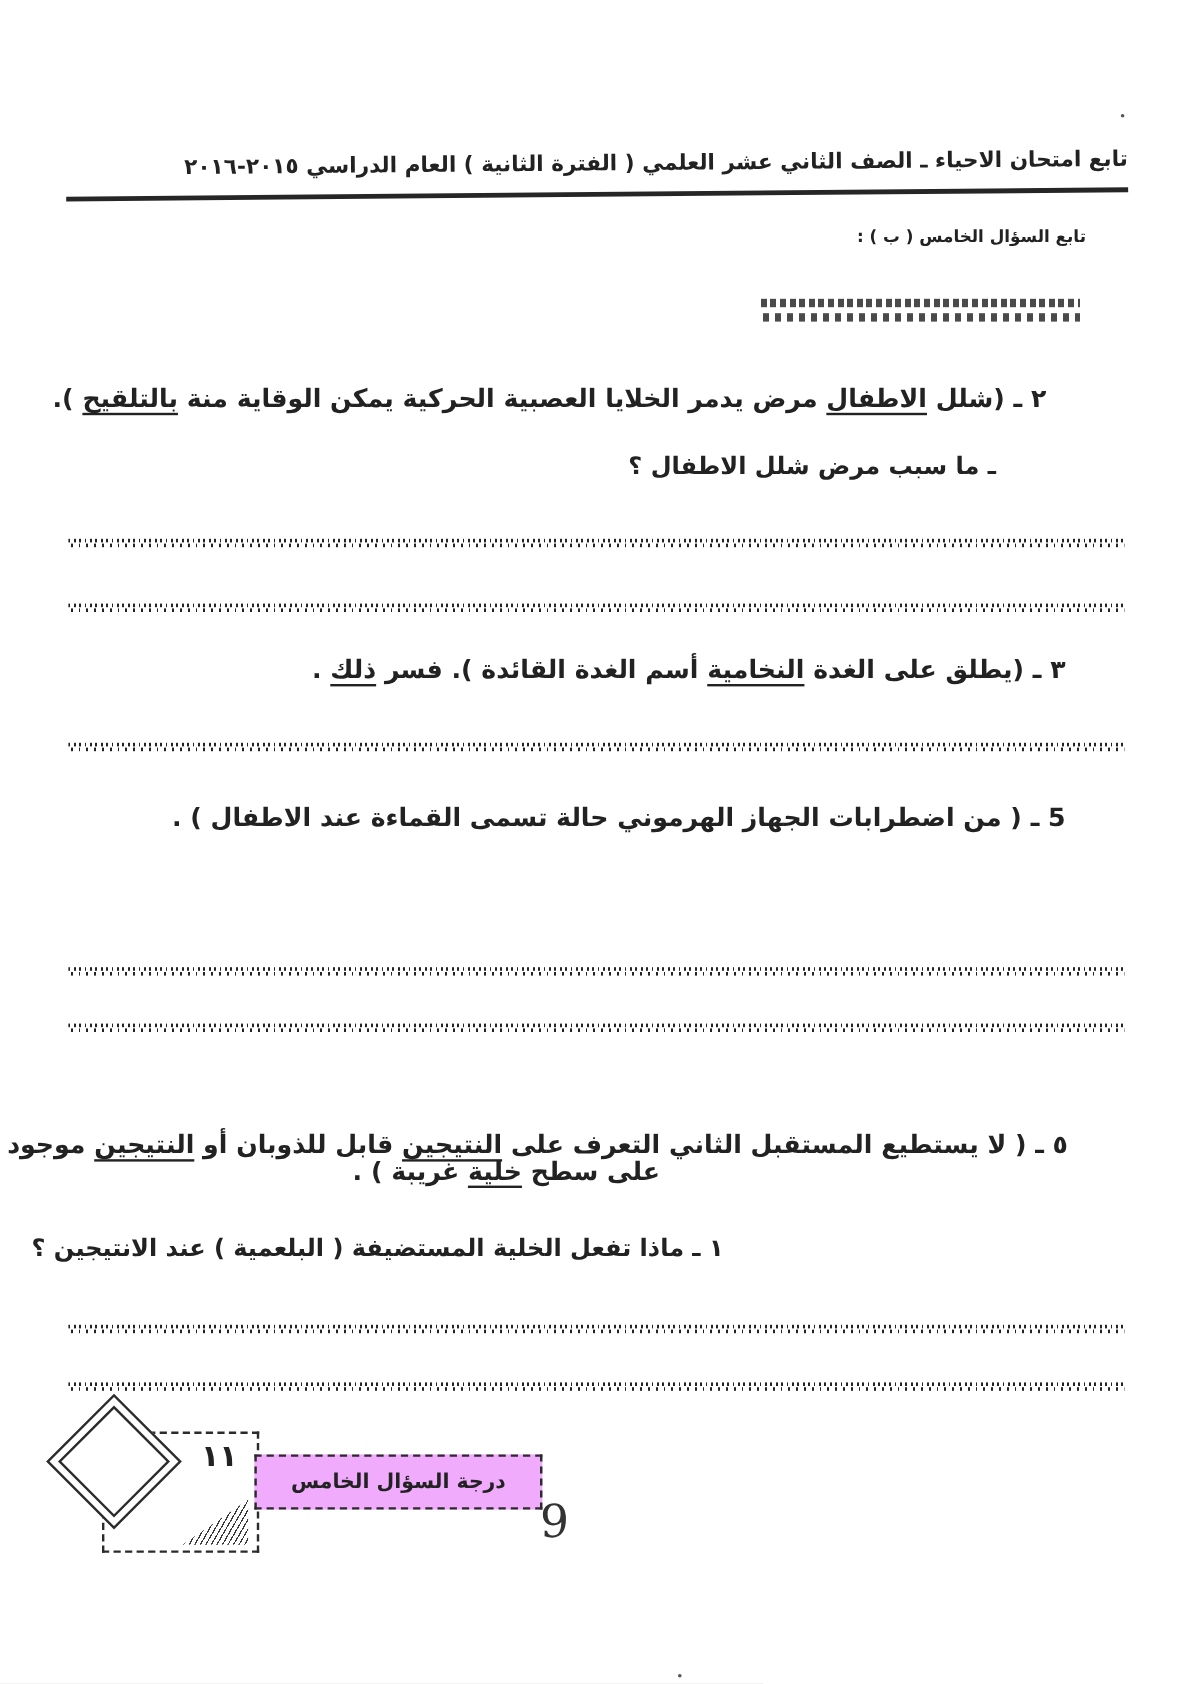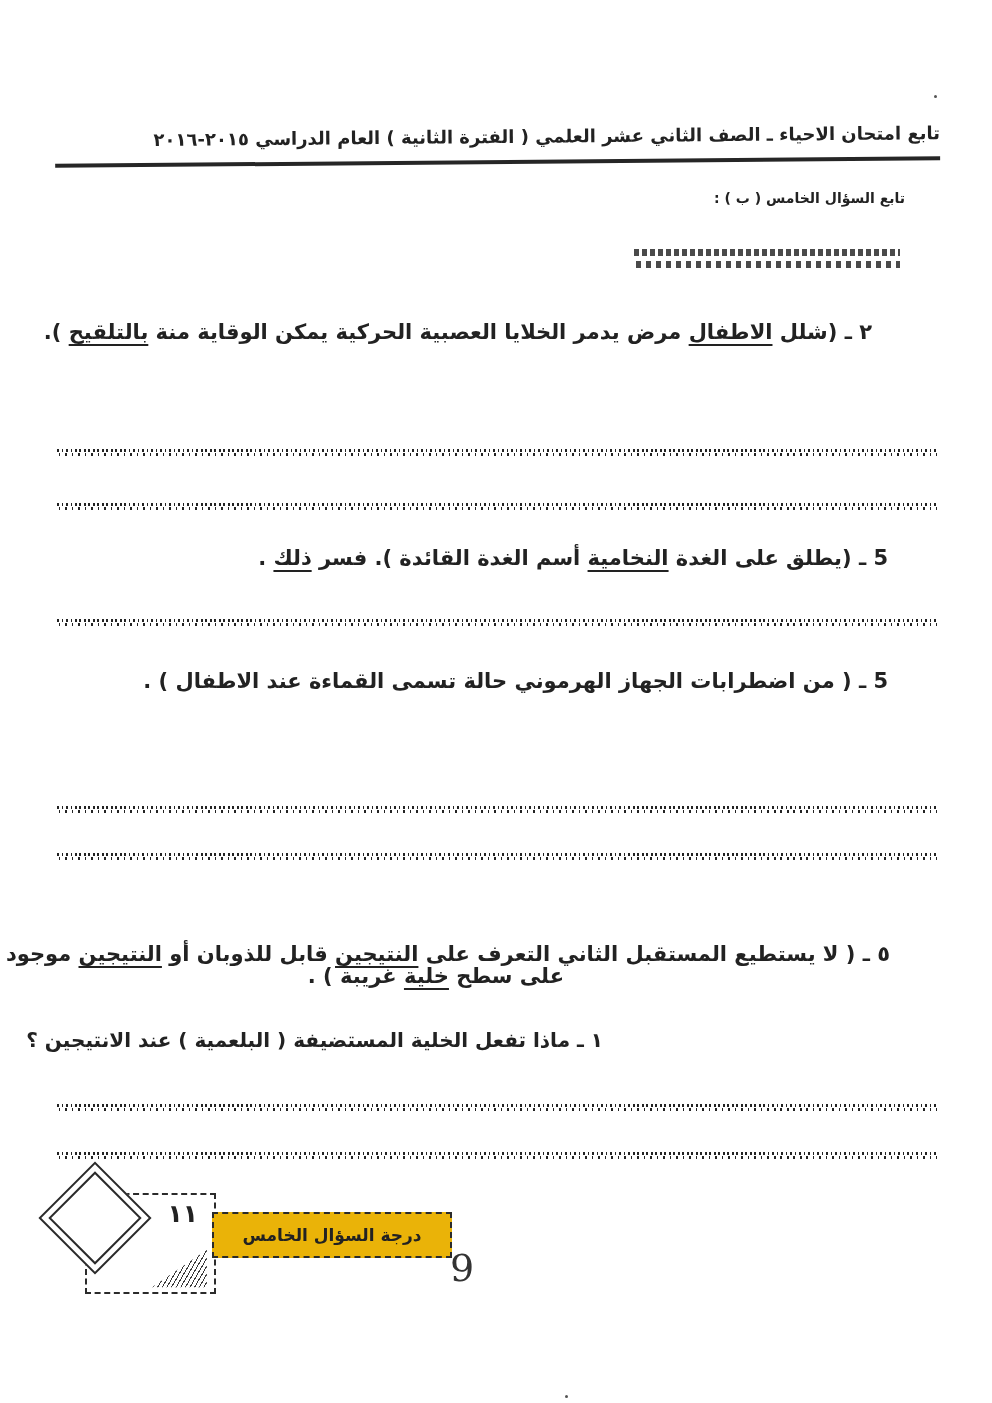--- a/index.html
+++ b/index.html
@@ -62,55 +62,56 @@
     position:absolute;right:16px;top:4px;font-size:25px;font-weight:700;color:#222;margin-left:25px;
   }
   .fold{
     position:absolute;left:152px;top:1248px;width:56px;height:41px;z-index:4;
     background:
       repeating-linear-gradient(120deg,#3a3a3a 0 1px,transparent 1px 4px) #fff;
     clip-path:polygon(98% 4%, 0% 96%, 98% 96%);
   }
   .label-box{
     position:absolute;left:212px;top:1212px;width:236px;height:42px;
-    border:2px dashed #2b2b2b;background:#eab308;z-index:3;
+    border:2px dashed #2b2b2b;background:#f0abfc;z-index:3;
     display:flex;align-items:center;justify-content:center;
     direction:rtl;font-size:17px;font-weight:700;color:#222;
   }
   .pagenum{
     position:absolute;left:450px;top:1246px;
     font-family:"DejaVu Serif",serif;font-size:38px;font-weight:400;color:#333;
   }
   .speck{position:absolute;width:3px;height:3px;border-radius:50%;background:#555;}
 </style>
 </head>
 <body>
 
 <div class="page">
 
   <div class="t title">تابع امتحان الاحياء ـ الصف الثاني عشر العلمي ( الفترة الثانية ) العام الدراسي ٢٠١٥‏-‏٢٠١٦</div>
   <div class="t subtitle">تابع السؤال الخامس ( ب ) :</div>
   <div class="smudge"></div>
 
   <div class="t q" style="right:120px;top:306px;margin-top:13px;"><span>٢ ـ (شلل </span><span class="u">الاطفال</span><span> مرض يدمر الخلايا العصبية الحركية يمكن الوقاية منة </span><span class="u">بالتلقيح</span><span> ).</span></div>
+  <div class="t sub" style="right:162px;top:376px;">ـ   ما سبب مرض شلل الاطفال ؟</div>
 
   <div class="dotline" style="top:449px;"></div>
   <div class="dotline" style="top:503px;"></div>
 
-  <div class="t q" style="right:104px;top:545px;"><span>5 ـ (يطلق على الغدة </span><span class="u">النخامية</span><span> أسم الغدة القائدة ). فسر </span><span class="u">ذلك</span><span> .</span></div>
+  <div class="t q" style="right:104px;top:545px;"><span>٣ ـ (يطلق على الغدة </span><span class="u">النخامية</span><span> أسم الغدة القائدة ). فسر </span><span class="u">ذلك</span><span> .</span></div>
 
   <div class="dotline" style="top:619px;"></div>
 
   <div class="t q" style="right:104px;top:668px;">5 ـ ( من اضطرابات الجهاز الهرموني حالة تسمى القماءة عند الاطفال ) .</div>
 
   <div class="dotline" style="top:806px;"></div>
   <div class="dotline" style="top:853px;"></div>
 
   <div class="t q" style="right:102px;top:908px;margin-top:33px;"><span>٥ ـ ( لا يستطيع المستقبل الثاني التعرف على </span><span class="u">النتيجين</span><span> قابل للذوبان أو </span><span class="u">النتيجين</span><span> موجود</span></div>
-  <div class="t q" style="right:428px;top:963px;"><span>على سطح </span><span class="u">خلية</span><span> غريبة ) .</span></div>
+  <div class="t q" style="right:442px;top:963px;"><span>على سطح </span><span class="u">خلية</span><span> غريبة ) .</span></div>
   <div class="t sub" style="right:389px;top:1028px;text-align:center;">١ ـ ماذا تفعل الخلية المستضيفة ( البلعمية ) عند الانتيجين ؟</div>
 
   <div class="dotline" style="top:1104px;"></div>
   <div class="dotline" style="top:1152px;"></div>
 
   <div class="score-box">
     <span class="val">١١</span>
   </div>
   <div class="fold"></div>
   <div class="label-box">

